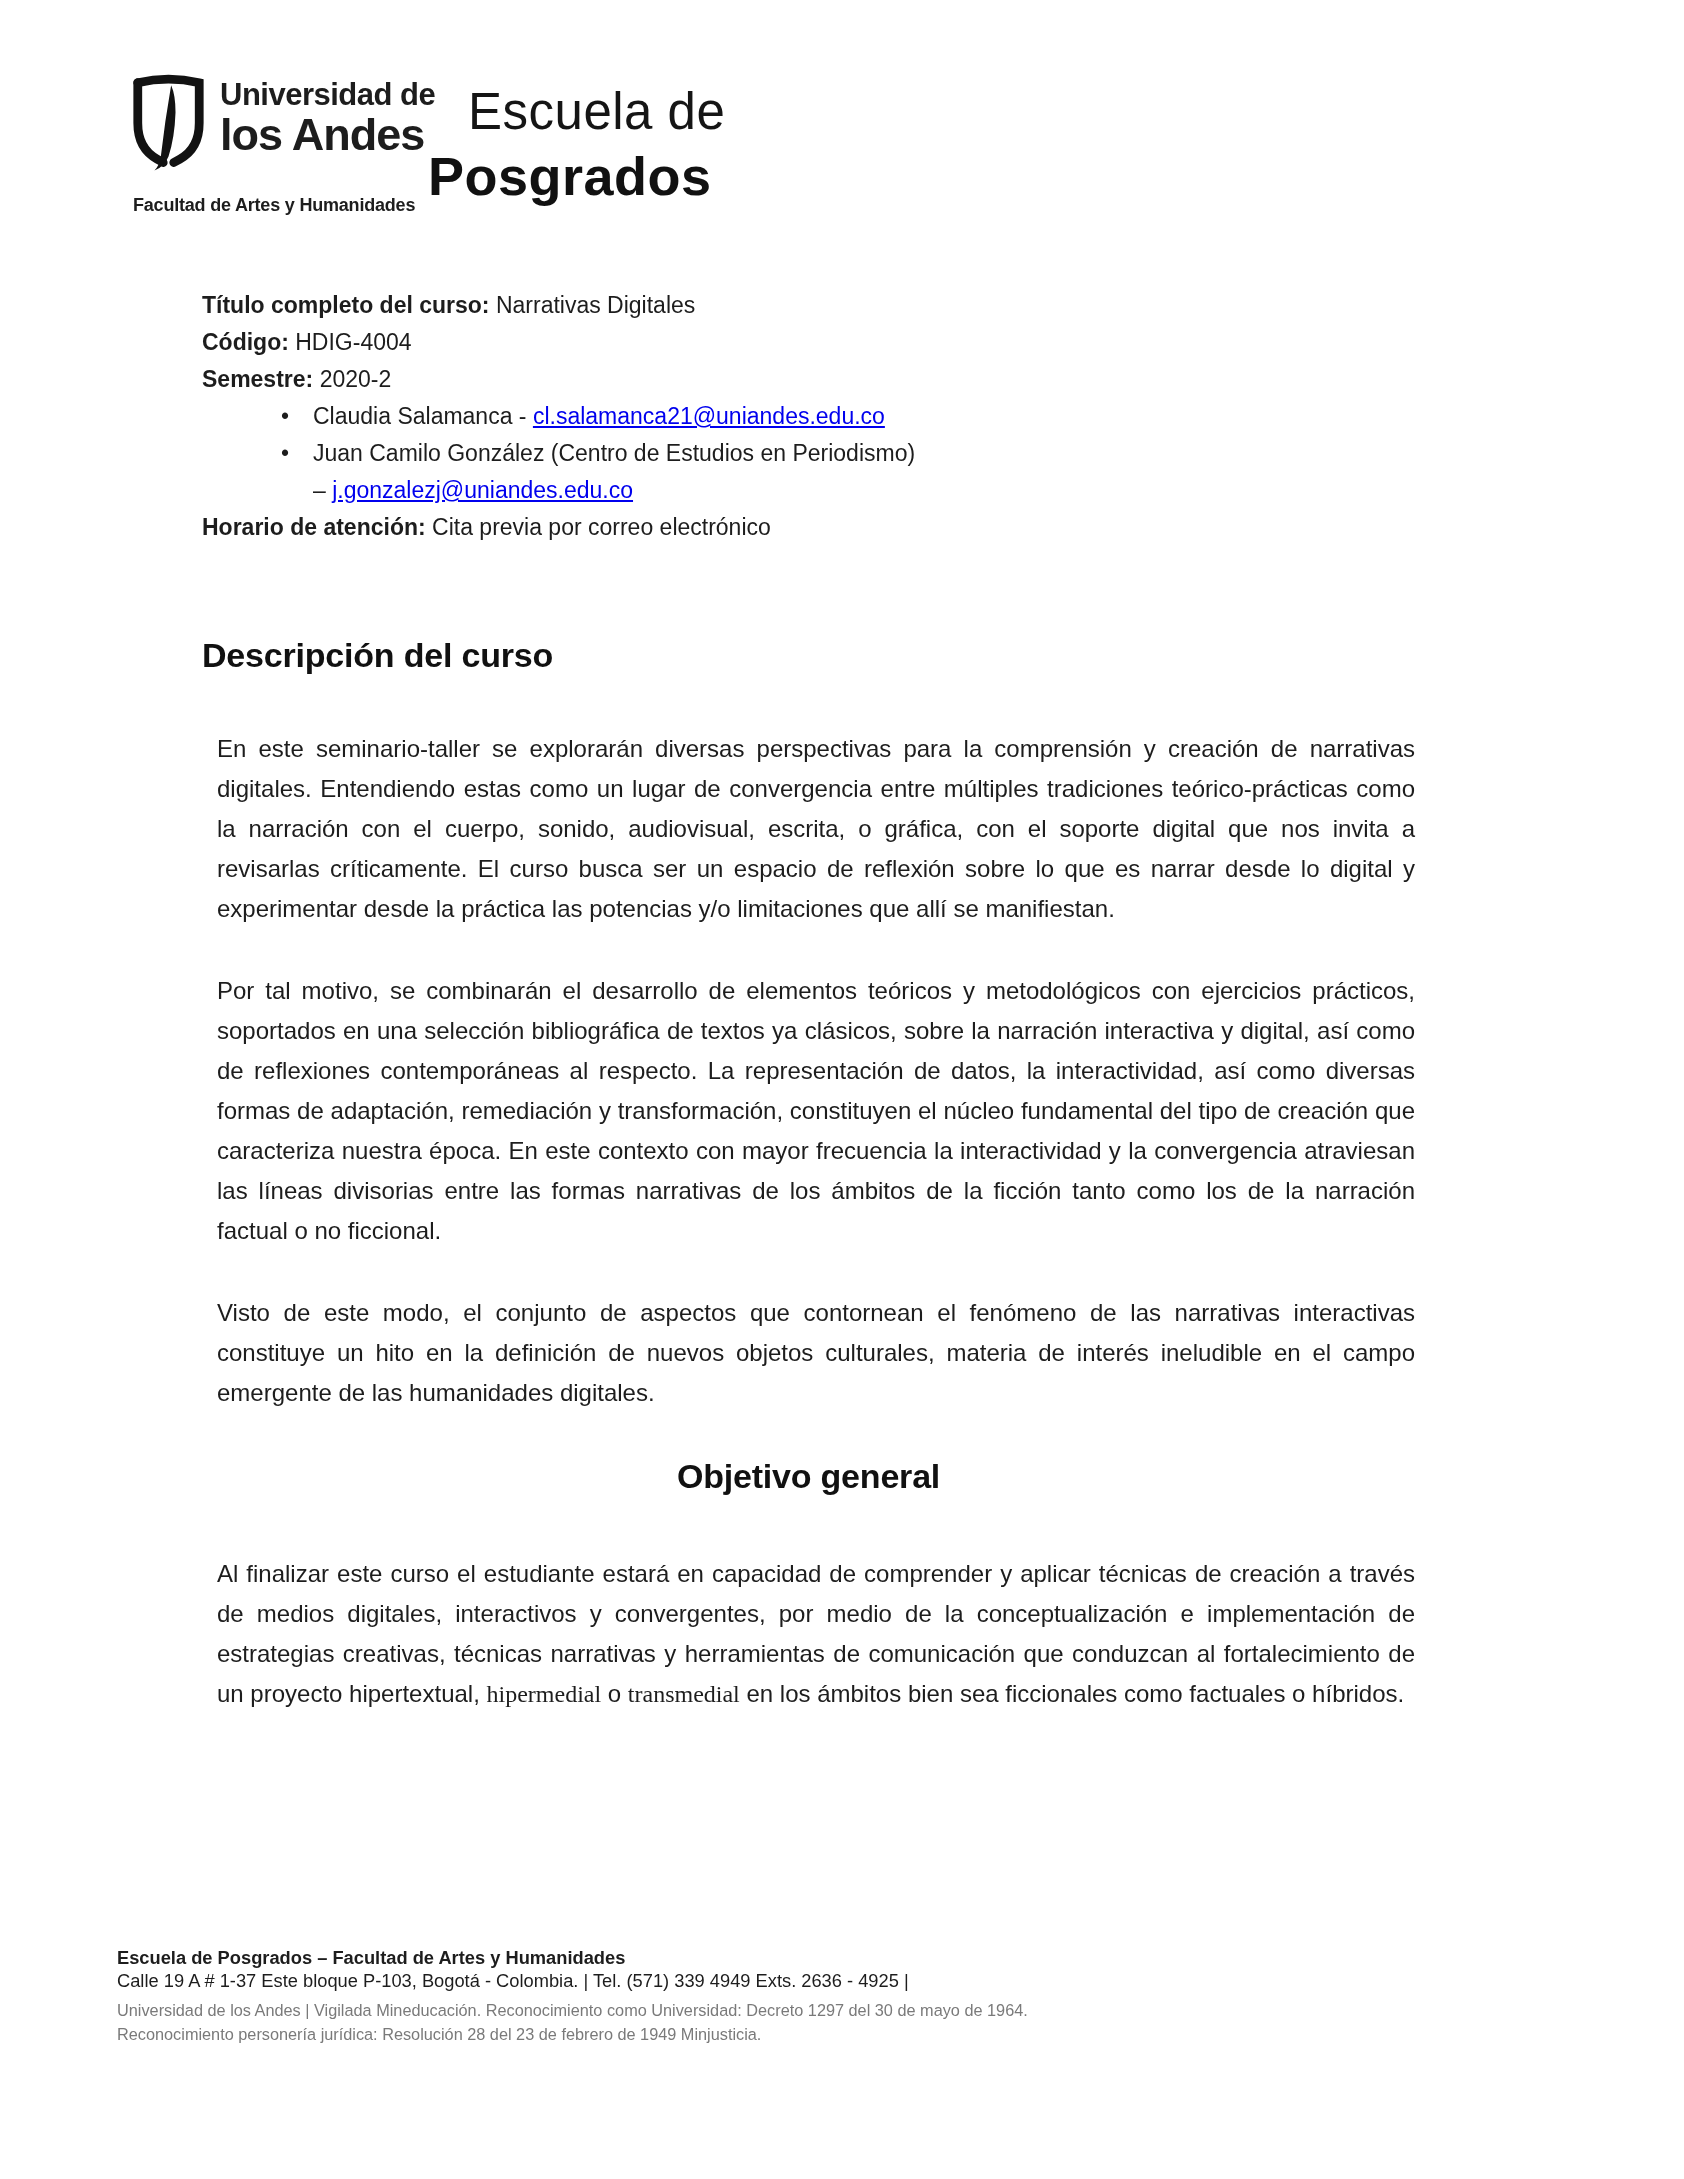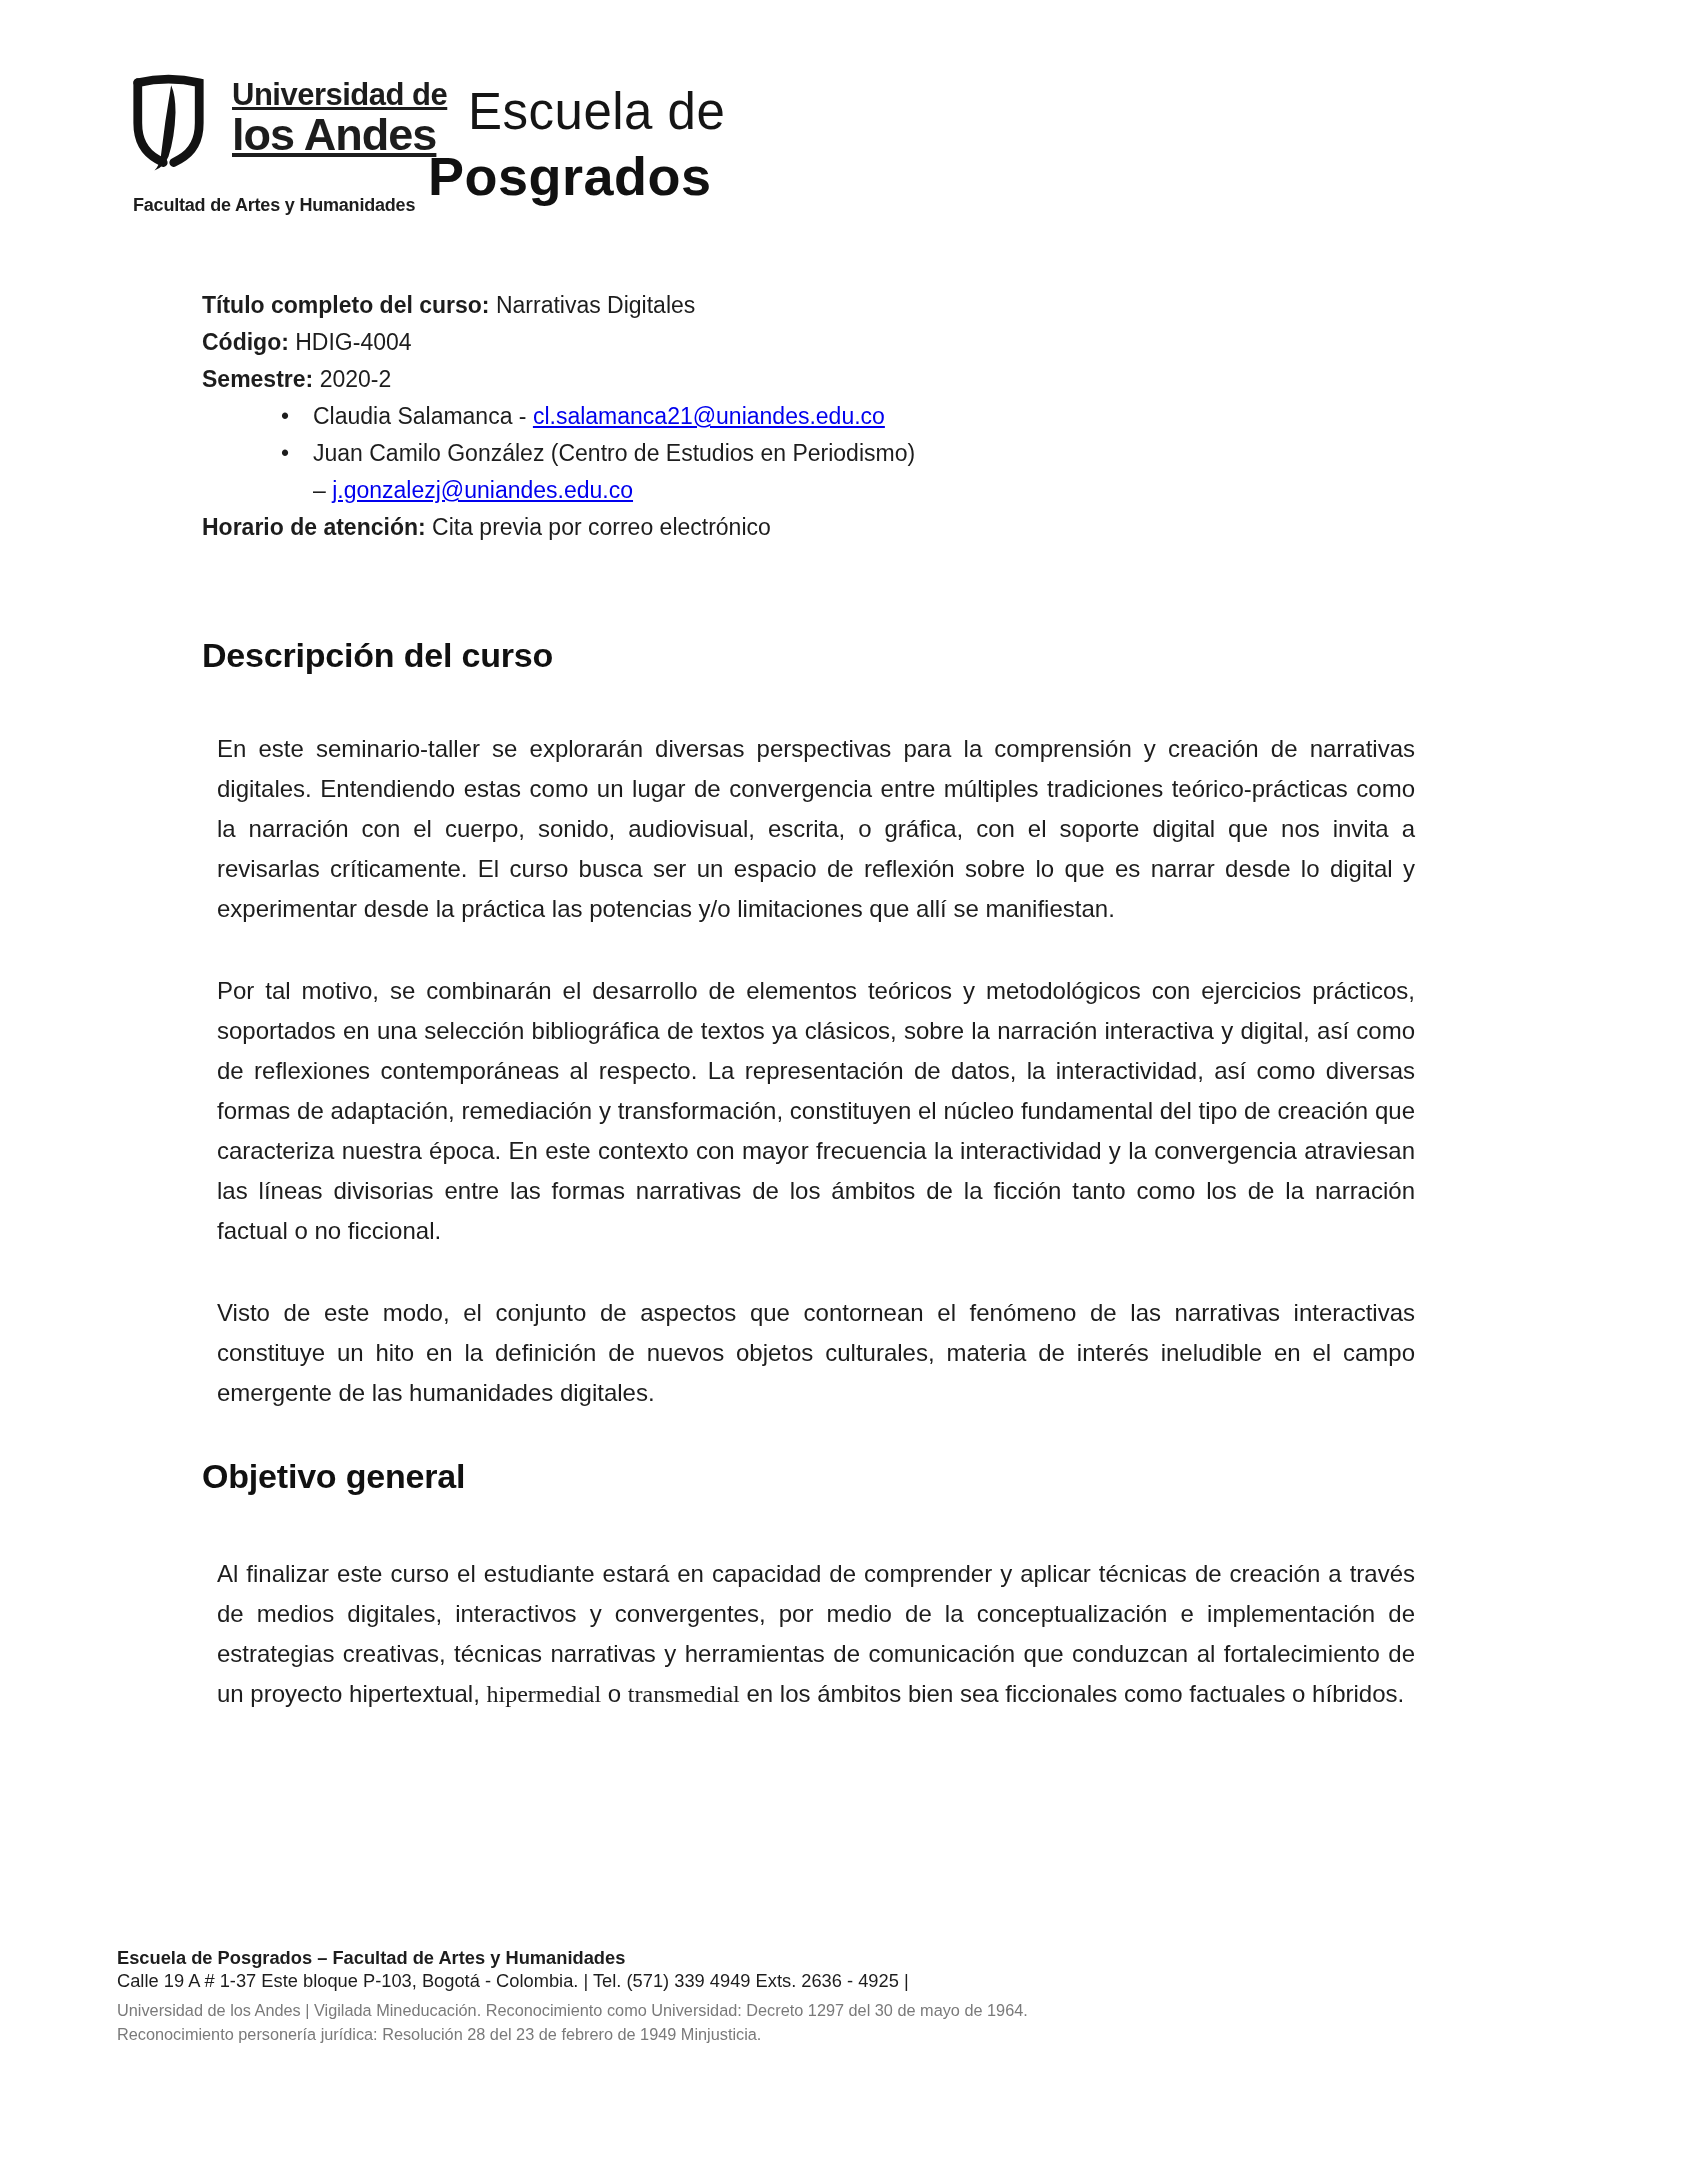--- a/index.html
+++ b/index.html
@@ -9,38 +9,38 @@
     background:#ffffff;
     font-family:"Liberation Sans", sans-serif;
     color:#1d1d1d;
     overflow:hidden;
     margin:0 auto;
   }
   
   .header { position:absolute; left:129px; top:73px; }
   .logo-row { display:flex; align-items:flex-start; }
   .emblem { width:79px; height:101px; flex:0 0 auto; }
-  .logo-text { margin-left:24px; margin-top:6px;text-decoration:underline; }
+  .logo-text { margin-left:12px; margin-top:6px; }
   .uni1 { font-size:31px; font-weight:700; letter-spacing:-0.5px; line-height:1.0; }
   .uni2 { font-size:45px; font-weight:700; letter-spacing:-1px; line-height:1.02; margin-top:2px; }
   .faculty { font-size:18px; font-weight:700; margin-top:21px; margin-left:4px; letter-spacing:-0.2px; }
   .school { position:absolute; left:428px; top:79px; line-height:65px; }
   .school1 { font-size:51px; font-weight:400; letter-spacing:0.5px; color:#151515;margin-left:40px; }
   .school2 { font-size:54px; font-weight:800; letter-spacing:0.5px; color:#111; }
   
   .course-info { position:absolute; left:202px; top:287px; font-size:23px; line-height:37px; width:1238px; }
   .b { font-weight:700; }
   .bullet-row { display:flex; }
   .bullet { width:32px; margin-left:79px; flex:0 0 auto; }
   .bullet-text { flex:1; }
   a.link { color:#0000ee; text-decoration:underline; cursor:pointer; }
   
   .content { position:absolute; left:202px; top:634px; width:1213px; font-size:24px; line-height:40px; }
   .content h2 { font-size:34px; font-weight:700; color:#111; margin:0 0 53px 0; line-height:42px; letter-spacing:-0.2px; }
-  .content h2.h-objetivo { margin-top:10px; margin-bottom:57px; }
+  .content h2.h-objetivo { margin-top:10px; margin-bottom:57px;text-align:center; }
   .content p { margin:0 0 42px 15px; text-align:justify; }
   .serif { font-family:"Liberation Serif", serif; font-size:24px; }
   
   .footer { position:absolute; left:117px; top:1946px; font-size:18.3px; line-height:23px; color:#1d1d1d; width:1436px; }
   .f-bold { font-weight:700; }
   .legal { margin-top:6px; font-size:16.3px; line-height:24px; color:#7a7a7a; }
 </style>
 </head>
 <body>
 

